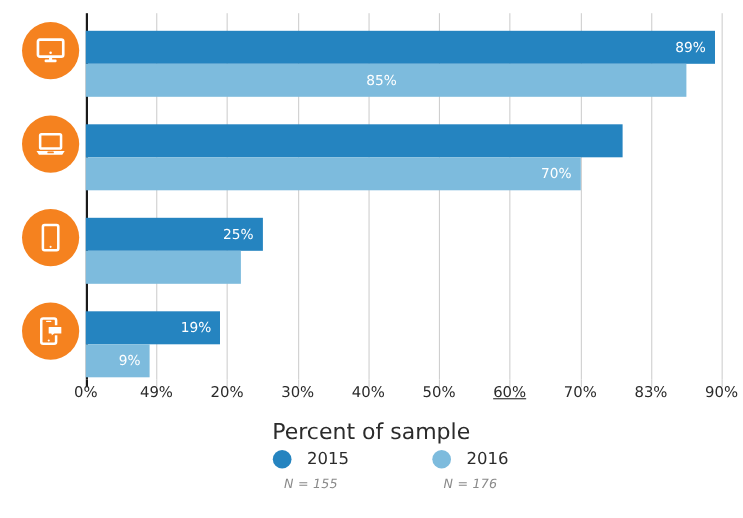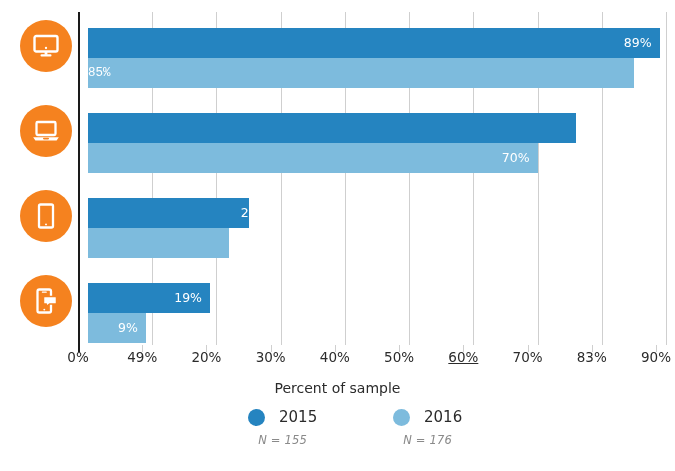--- a/index.html
+++ b/index.html
@@ -40,21 +40,21 @@
     background: #f5821f;
     display: flex;
     align-items: center;
     justify-content: center;
   }
   .cat-icon svg { display: block; }
 
   
   .plot {
     position: absolute;
-    left: 88px;
+    left: 78px;
     top: 12px;
     width: 578px;
     height: 333px;
   }
   .axis-y-line {
     position: absolute;
     left: 78px;
     top: 12px;
     width: 1.6px;
     height: 333px;
@@ -99,21 +99,21 @@
     transform: translateX(-50%);
     white-space: nowrap;
   }
 
   .axis-title {
     position: absolute;
     top: 380px;
     left: 0;
     width: 675px;
     text-align: center;
-    font-size: 14px;
+    font-size: 20px;
     color: #2b2b2b;
   }
 
   
   .legend {
     position: absolute;
     top: 408px;
     left: 0;
     width: 675px;
     height: 55px;
@@ -200,27 +200,27 @@
       <div class="gridline" style="left: 192.667px;"></div>
       <div class="gridline" style="left: 256.889px;"></div>
       <div class="gridline" style="left: 321.111px;"></div>
       <div class="gridline" style="left: 385.333px;"></div>
       <div class="gridline" style="left: 449.556px;"></div>
       <div class="gridline" style="left: 513.778px;"></div>
       <div class="gridline" style="left: 578px;"></div>
       <div class="bar s0" style="left: 0px; top: 16px; width: 571.578px;"></div>
       <div class="bar-label" style="top: 16px; left: 0px; width: 563.578px; text-align: right;">89%</div>
       <div class="bar s1" style="left: 0px; top: 46px; width: 545.889px;"></div>
-      <div class="bar-label" style="top: 46px; left: 0px; width: 537.889px; text-align: left; font-family: Liberation Mono, monospace;">85%</div>
+      <div class="bar-label" style="top: 46px; left: 0px; width: 537.889px; text-align: center;">85%</div>
       <div class="bar s0" style="left: 0px; top: 101px; width: 488.089px;"></div>
       <div class="bar-label" style="top: 101px; left: 0px; width: 480.089px; text-align: right; margin-top: 32px;">76%</div>
       <div class="bar s1" style="left: 0px; top: 131px; width: 449.556px;"></div>
       <div class="bar-label" style="top: 131px; left: 0px; width: 441.556px; text-align: right;">70%</div>
       <div class="bar s0" style="left: 0px; top: 186px; width: 160.556px;"></div>
-      <div class="bar-label" style="top: 186px; left: 0px; width: 152.556px; text-align: right; padding-left: 28px;">25%</div>
+      <div class="bar-label" style="top: 186px; left: 0px; width: 152.556px; text-align: right;">25%</div>
       <div class="bar s1" style="left: 0px; top: 216px; width: 141.289px;"></div>
       <div class="bar s0" style="left: 0px; top: 271px; width: 122.022px;"></div>
       <div class="bar-label" style="top: 271px; left: 0px; width: 114.022px; text-align: right;">19%</div>
       <div class="bar s1" style="left: 0px; top: 301px; width: 57.8px;"></div>
       <div class="bar-label" style="top: 301px; left: 0px; width: 49.8px; text-align: right;">9%</div>
     </div>
 
   <div id="xaxis">
       <div class="tick-mark zero" style="left: 78px; top: 345px; position: absolute;"></div>
       <div class="xtick-label" style="left: 78px;">0%</div>

